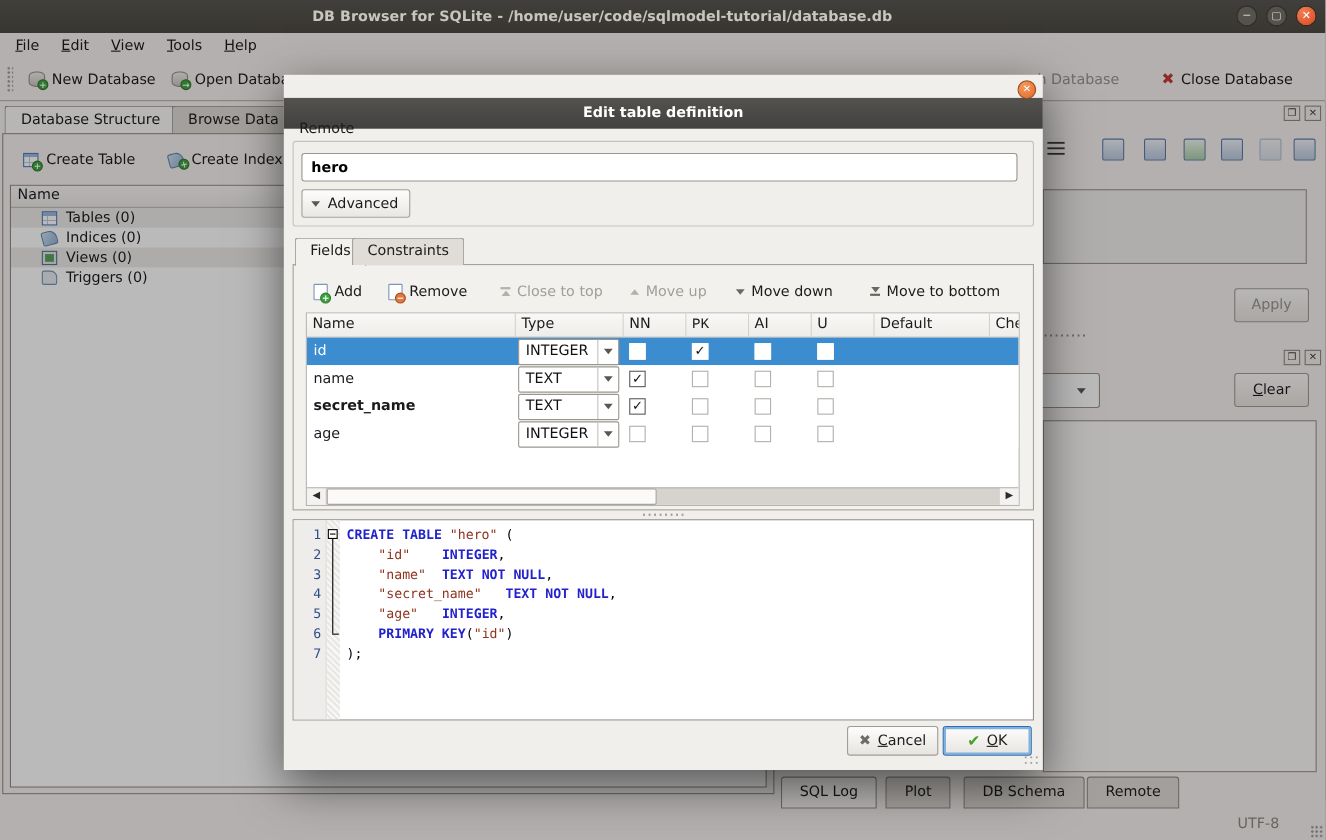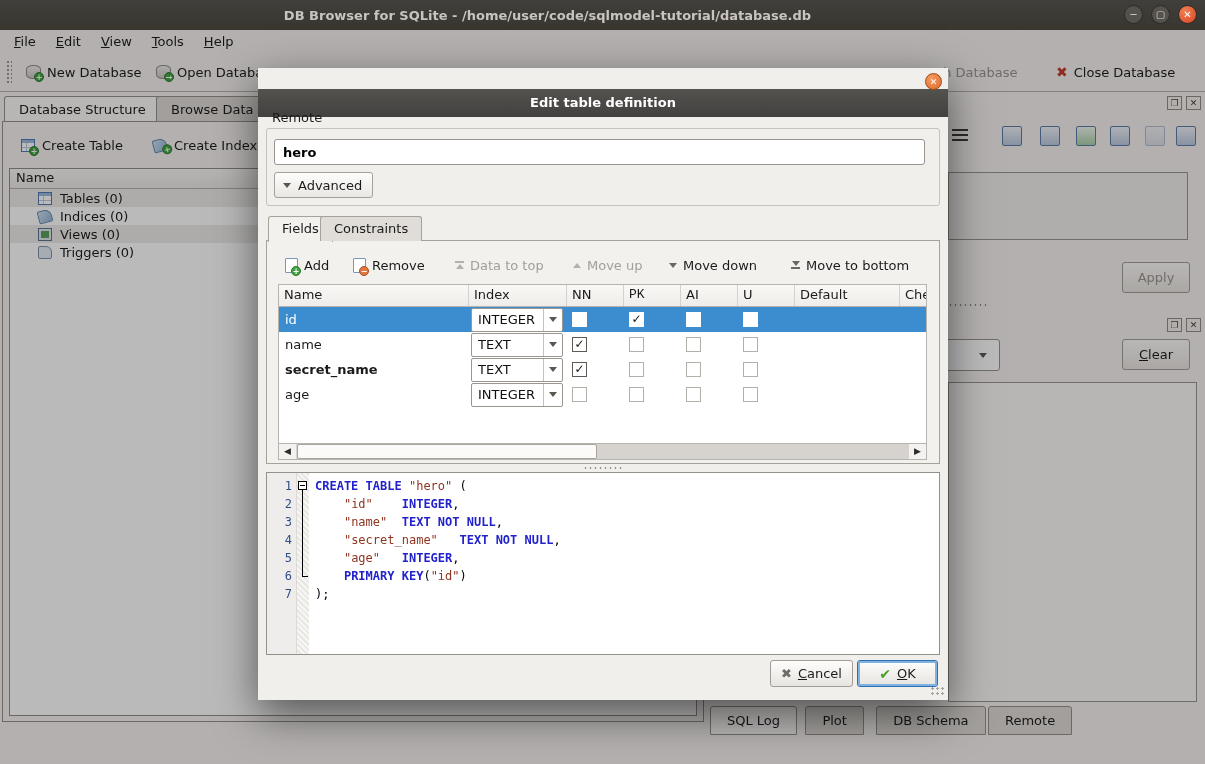--- a/index.html
+++ b/index.html
@@ -297,20 +297,24 @@
     <div class="dkb">❐</div>
     <div class="dkb">✕</div>
   </div>
   <div class="combo-part">
     <span class="arr tri-dn"></span>
   </div>
   <div class="qbtn" style="left:1122px; top:339px; width:68px; line-height:29px;"><span id="clear-label"><u>C</u>lear</span></div>
   <div class="sqllog"></div>
 
   <div id="bottom-tabs"></div>
+  <div class="statusbar">
+    <span class="enc">UTF-8</span>
+    <span class="sgrip"></span>
+  </div>
 
   <div class="dim"></div>
 
   <div class="dialog">
     <div class="dlg-title">Edit table definition</div>
     <div class="dlg-close">✕</div>
 
     <div class="dlg-label">Remote</div>
     <div class="gframe"></div>
     <input class="tbl-input" value="hero" style="">
@@ -338,21 +342,21 @@
             <span class="pageic">
               <span class="badge red">−</span>
             </span>
             <span>Remove</span>
           </div>
           <div class="fbtn disabled" style="left: 184px;">
             <span class="mvbar">
               <span class="bar off"></span>
               <span class="tri-up off"></span>
             </span>
-            <span>Data to top</span>
+            <span>Close to top</span>
           </div>
           <div class="fbtn disabled" style="left: 302px;">
             <span class="mvbar">
               <span class="tri-up off"></span>
             </span>
             <span>Move up</span>
           </div>
           <div class="fbtn" style="left: 398px; text-align: center;">
             <span class="mvbar">
               <span class="tri-dn on"></span>
@@ -363,21 +367,21 @@
             <span class="mvbar">
               <span class="tri-dn on"></span>
               <span class="bar on"></span>
             </span>
             <span>Move to bottom</span>
           </div>
         </div>
       <div class="grid">
         <div class="ghead" id="grid-header">
             <div class="hc" style="width: 190px;">Name</div>
-            <div class="hc" style="width: 98px;">Index</div>
+            <div class="hc" style="width: 98px;">Type</div>
             <div class="hc" style="width: 57px;">NN</div>
             <div class="hc" style="width: 57px; font-family: Liberation Mono, monospace;">PK</div>
             <div class="hc" style="width: 57px;">AI</div>
             <div class="hc" style="width: 57px;">U</div>
             <div class="hc" style="width: 105px;">Default</div>
             <div class="hc" style="width: 28px;">Check</div>
           </div>
         <div id="grid-body">
             <div class="grow sel">
               <div class="gc namec" style="width: 190px;">id</div>

